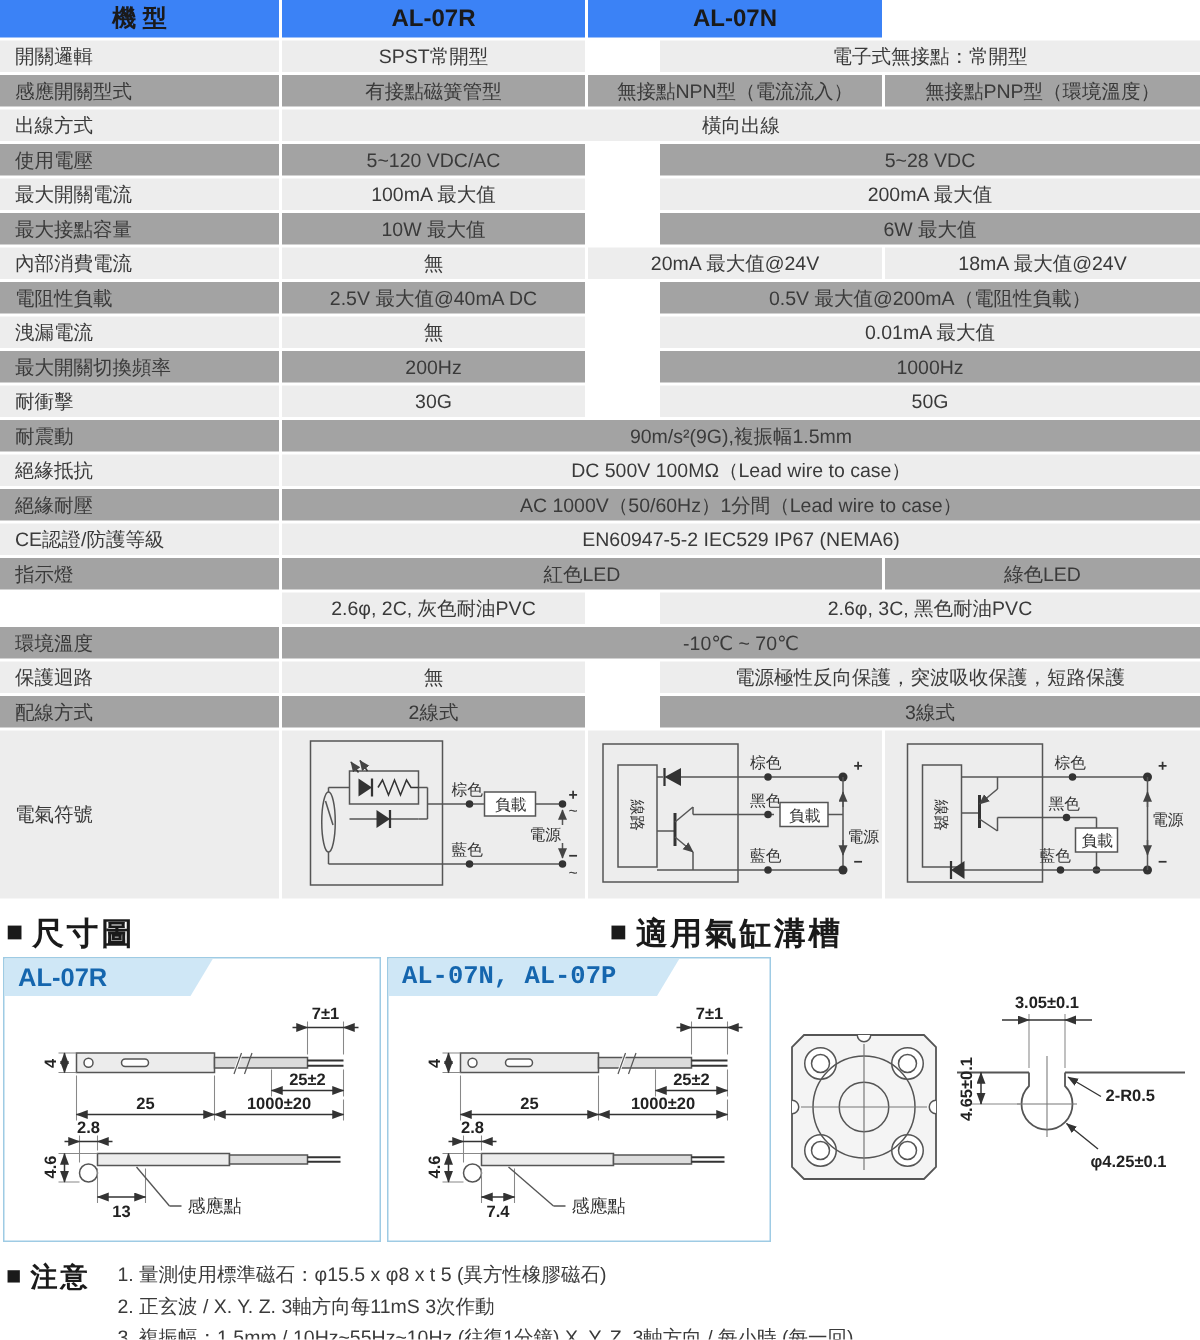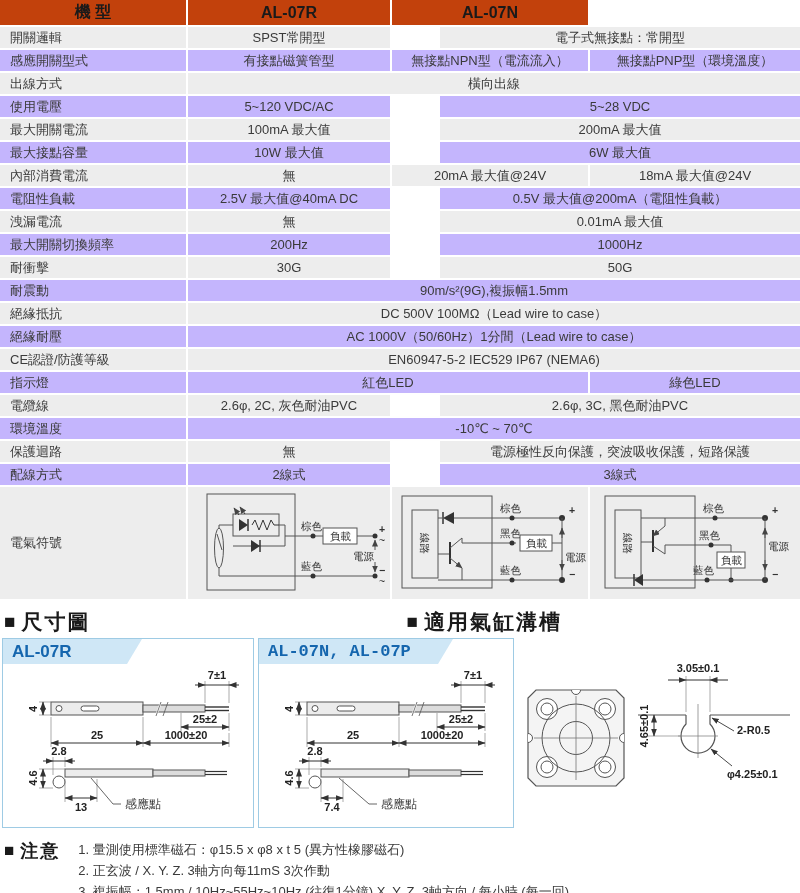--- a/index.html
+++ b/index.html
@@ -2,23 +2,23 @@
 <html><head>
 <meta charset="utf-8">
 <style>
   html,body{margin:0;padding:0;background:#fff;}
   body{width:800px;height:893px;font-family:"Liberation Sans","DejaVu Sans",sans-serif;color:#333;overflow:hidden;}
   .page{width:800px;}
 
   
   .trow{display:grid;grid-template-columns:186px 202px 196px 210px;column-gap:2px;margin-bottom:2px;}
   .cell{display:flex;align-items:center;justify-content:center;font-size:13px;height:21px;color:#3a3a3a;white-space:nowrap;}
-  .trow.h .cell{height:25px;font-size:16px;font-weight:bold;color:#1a1a1a;background:#c2410c;}
+  .trow.h .cell{height:25px;font-size:16px;font-weight:bold;color:#1a1a1a;background:#3b82f6;}
   .trow.g .cell{background:#ededed;}
-  .trow.b .cell{background:#c4b5fd;}
+  .trow.b .cell{background:#a3a3a3;}
   .cell.lab{justify-content:flex-start;padding-left:10px;}
   .s1{grid-column:2;}
   .s2{grid-column:3;}
   .s3{grid-column:4;}
   .s12{grid-column:2/4;}
   .s23{grid-column:3/5;margin-left:48px;}
   .s123{grid-column:2/5;}
   .trow.diag .cell{height:112px;}
   svg text{font-family:"Liberation Sans","DejaVu Sans",sans-serif;}
   .ct{font-size:10.5px;fill:#333;}
@@ -131,21 +131,20 @@
     <div class="trow g">
       <div class="cell lab">CE認證/防護等級</div>
       <div class="cell s123">EN60947-5-2  IEC529 IP67 (NEMA6)</div>
     </div>
     <div class="trow b">
       <div class="cell lab">指示燈</div>
       <div class="cell s12">紅色LED</div>
       <div class="cell s3">綠色LED</div>
     </div>
     <div class="trow g">
-      <div class="cell lab">電纜線</div>
       <div class="cell s1">2.6φ, 2C, 灰色耐油PVC</div>
       <div class="cell s23">2.6φ, 3C, 黑色耐油PVC</div>
     </div>
     <div class="trow b">
       <div class="cell lab">環境溫度</div>
       <div class="cell s123">-10℃ ~ 70℃</div>
     </div>
     <div class="trow g">
       <div class="cell lab">保護迴路</div>
       <div class="cell s1">無</div>

